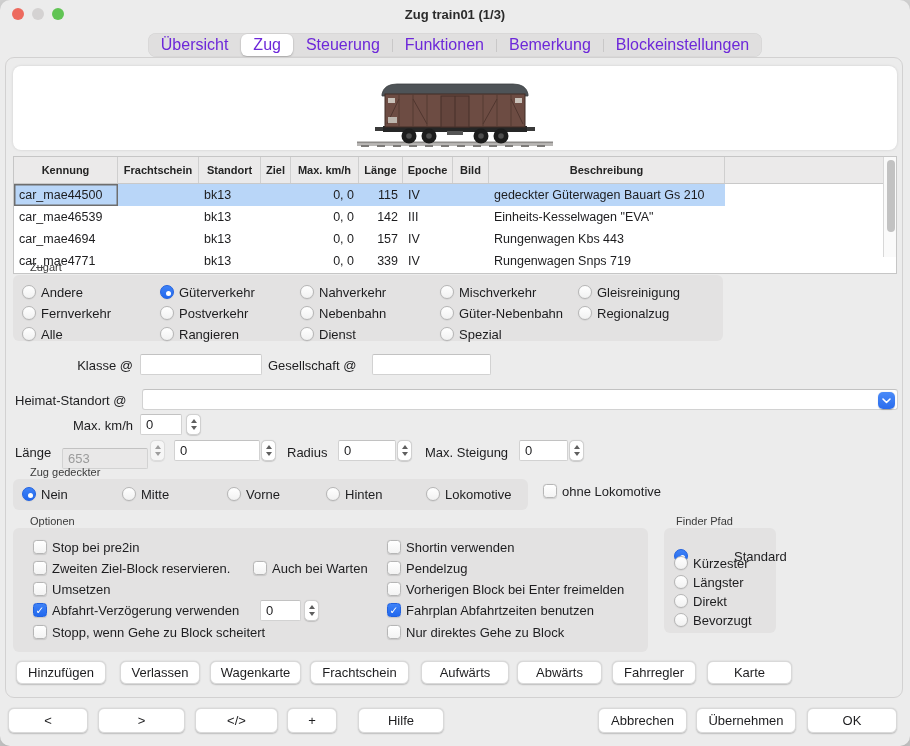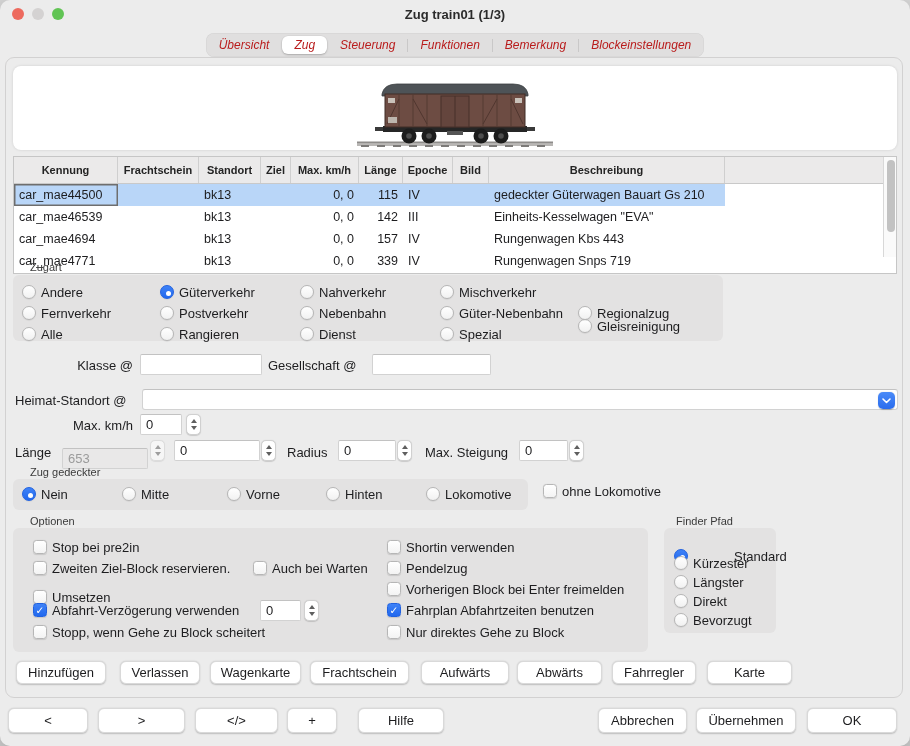--- a/index.html
+++ b/index.html
@@ -13,21 +13,21 @@
   
   .titlebar { position:absolute; left:0; top:0; width:100%; height:28px; }
   .light { position:absolute; top:8px; width:12px; height:12px; border-radius:50%; }
   .light.red   { left:12px; background:#ed6a5e; }
   .light.gray  { left:32px; background:#d4d2d2; }
   .light.green { left:52px; background:#61c454; }
   .win-title { position:absolute; left:0; right:0; top:7px; text-align:center; font-weight:bold; font-size:13px; color:#2b2b2b; }
   
   .tabbar { position:absolute; left:0; right:0; top:33px; display:flex; justify-content:center; }
   .segctl { display:inline-flex; align-items:center; background:#e0dfdf; border-radius:8px; padding:1px; height:24px; box-shadow: inset 0 0 0 0.5px rgba(0,0,0,.06); }
-  .seg { padding:2px 12px; font-size:12px; color:#b91c1c; border-radius:6px; white-space:nowrap;font-style:italic; }
+  .seg { padding:2px 12px; font-size:16px; color:#6d28d9; border-radius:6px; white-space:nowrap; }
   .seg.selected { background:#ffffff; box-shadow:0 1px 2px rgba(0,0,0,.22), 0 0 0 0.5px rgba(0,0,0,.05); font-weight:400; }
   .segsep { width:1px; height:13px; background:#c9c8c8; }
   .segsep.hidden { visibility:hidden; }
   
   .panel { position:absolute; left:5px; top:57px; width:898px; height:641px; border:1px solid #d2d1d1; border-radius:9px; }
   
   .imagebox { position:absolute; left:13px; top:66px; width:884px; height:84px; background:#fff; border-radius:8px; box-shadow:0 0 3px rgba(0,0,0,.12); }
   .wagon { position:absolute; left:355px; top:77px; }
   
   .tablewrap { position:absolute; left:13px; top:156px; width:884px; height:118px; background:#fff; border:1px solid #c6c6c6; overflow:hidden; }
@@ -232,21 +232,21 @@
         <span class="lbl">Güterverkehr</span>
       </label>
     <label class="radio-item" style="left:287px; top:9px;">
         <span class="radio"></span>
         <span class="lbl">Nahverkehr</span>
       </label>
     <label class="radio-item" style="left:427px; top:9px;">
         <span class="radio"></span>
         <span class="lbl">Mischverkehr</span>
       </label>
-    <label class="radio-item" style="left:565px; top:9px;margin-top:34px;">
+    <label class="radio-item" style="left:565px; top:9px;">
         <span class="radio"></span>
         <span class="lbl">Gleisreinigung</span>
       </label>
     <label class="radio-item" style="left:9px; top:30px;">
         <span class="radio"></span>
         <span class="lbl">Fernverkehr</span>
       </label>
     <label class="radio-item" style="left:147px; top:30px;">
         <span class="radio"></span>
         <span class="lbl">Postverkehr</span>
@@ -361,21 +361,21 @@
         <span class="lbl">Stop bei pre2in</span>
       </label>
     <label class="chk-item" style="left:20px; top:32px;">
         <span class="checkbox"></span>
         <span class="lbl">Zweiten Ziel-Block reservieren.</span>
       </label>
     <label class="chk-item" style="left:240px; top:32px;">
         <span class="checkbox"></span>
         <span class="lbl">Auch bei Warten</span>
       </label>
-    <label class="chk-item" style="left:20px; top:53px;margin-top:8px;">
+    <label class="chk-item" style="left:20px; top:53px;">
         <span class="checkbox"></span>
         <span class="lbl">Umsetzen</span>
       </label>
     <label class="chk-item" style="left:20px; top:74px;">
         <span class="checkbox checked"></span>
         <span class="lbl">Abfahrt-Verzögerung verwenden</span>
       </label>
     <input class="tinput" style="left: 247px; top: 72px; width: 41px; height: 21px;" value="0">
     <span class="stepper" style="left:291px; top:72px;">
         <i class="tri up"></i>

